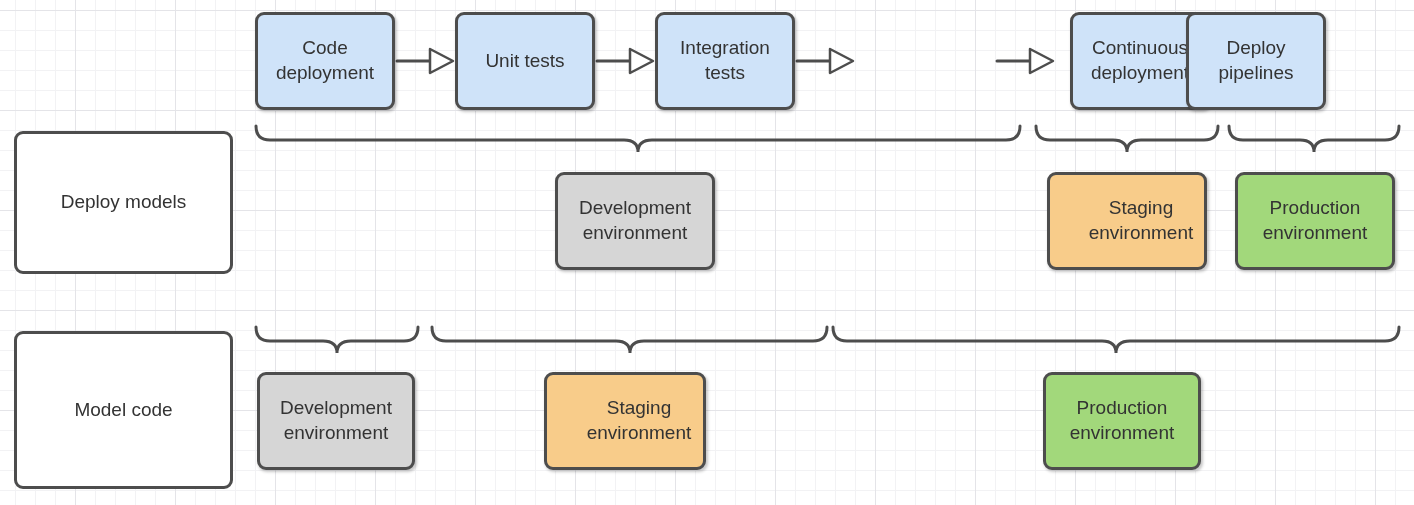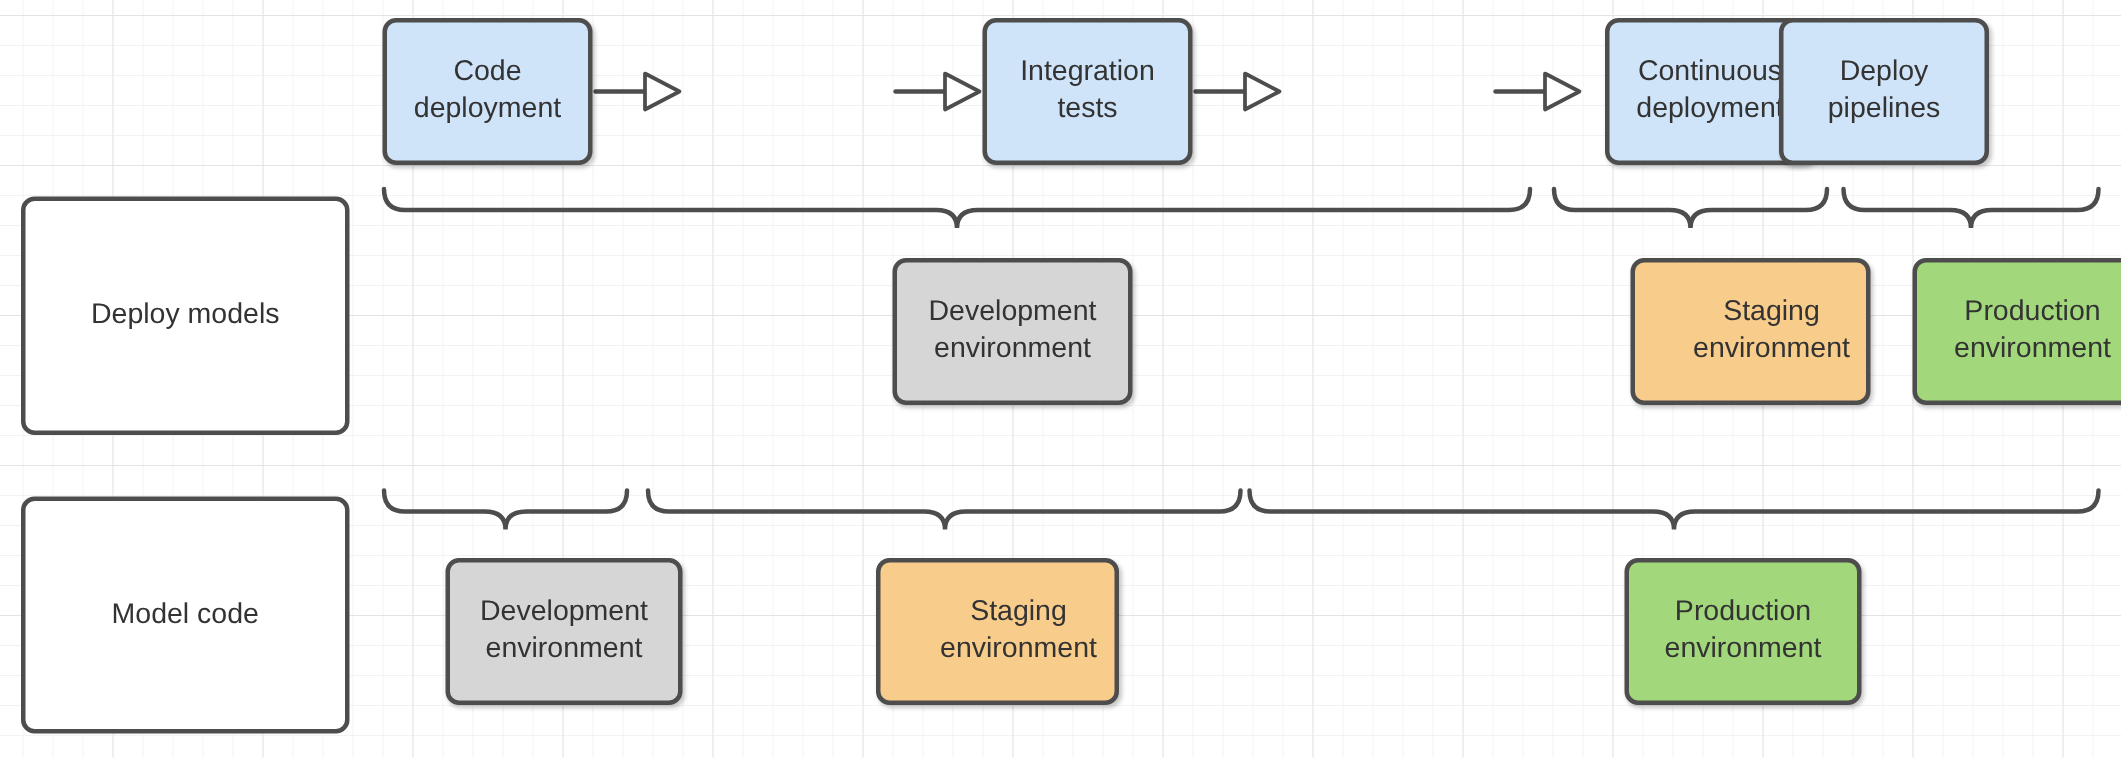--- a/index.html
+++ b/index.html
@@ -24,25 +24,25 @@
     box-sizing:border-box;
     display:flex;align-items:center;justify-content:center;
     text-align:center;
     border:3px solid var(--shape-border,#4d4d4d);
     border-radius:9px;
     font-size:19px;line-height:1.3;
     padding:4px 6px;
     box-shadow:1.5px 2px 3px rgba(0,0,0,0.22);
   }
   .step{top:12px;width:140px;height:98px;background:var(--step-fill,#cfe3f9);}
-  .env{width:160px;height:98px;margin-left:40px;}
+  .env{width:160px;height:98px;}
   .env.development{background:var(--development-fill,#d6d6d6);}
   .env.staging{background:var(--staging-fill,#f8cc8a);padding-left:34px;}
   .env.production{background:var(--production-fill,#a2d87b);}
-  .rowlabel{left:14px;width:219px;height:159px;background:var(--label-fill,#fff);box-shadow:none;}
+  .rowlabel{left:14px;width:219px;height:143px;background:var(--label-fill,#fff);box-shadow:none;}
   .connector{stroke:var(--shape-border,#4d4d4d);stroke-width:3;fill:none;stroke-linecap:round;}
   .arrowhead{fill:#ffffff;stroke:var(--shape-border,#4d4d4d);stroke-width:2.5;stroke-linejoin:round;}
 </style>
 </head>
 <body>
 
 <div class="canvas">
 
   <svg class="layer" viewBox="0 0 1414 505">
 
@@ -72,20 +72,23 @@
     <path class="connector" d="M1229 126 Q1229 140 1243 140 L1300 140 Q1314 140 1314 152 Q1314 140 1328 140 L1385 140 Q1399 140 1399 126"></path>
 
     <path class="connector" d="M256 327 Q256 341 270 341 L323 341 Q337 341 337 353 Q337 341 351 341 L404 341 Q418 341 418 327"></path>
     <path class="connector" d="M432 327 Q432 341 446 341 L616 341 Q630 341 630 353 Q630 341 644 341 L813 341 Q827 341 827 327"></path>
     <path class="connector" d="M833 327 Q833 341 847 341 L1102 341 Q1116 341 1116 353 Q1116 341 1130 341 L1385 341 Q1399 341 1399 327"></path>
   </svg>
 
   <div class="box step" style="left:255px">
     <span>Code deployment</span>
   </div>
+  <div class="box step" style="left:455px">
+    <span>Unit tests</span>
+  </div>
   <div class="box step" style="left:655px">
     <span>Integration tests</span>
   </div>
   <div class="box step" style="left:1070px">
     <span>Continuous deployment</span>
   </div>
   <div class="box step" style="left:1186px">
     <span>Deploy pipelines</span>
   </div>
 

